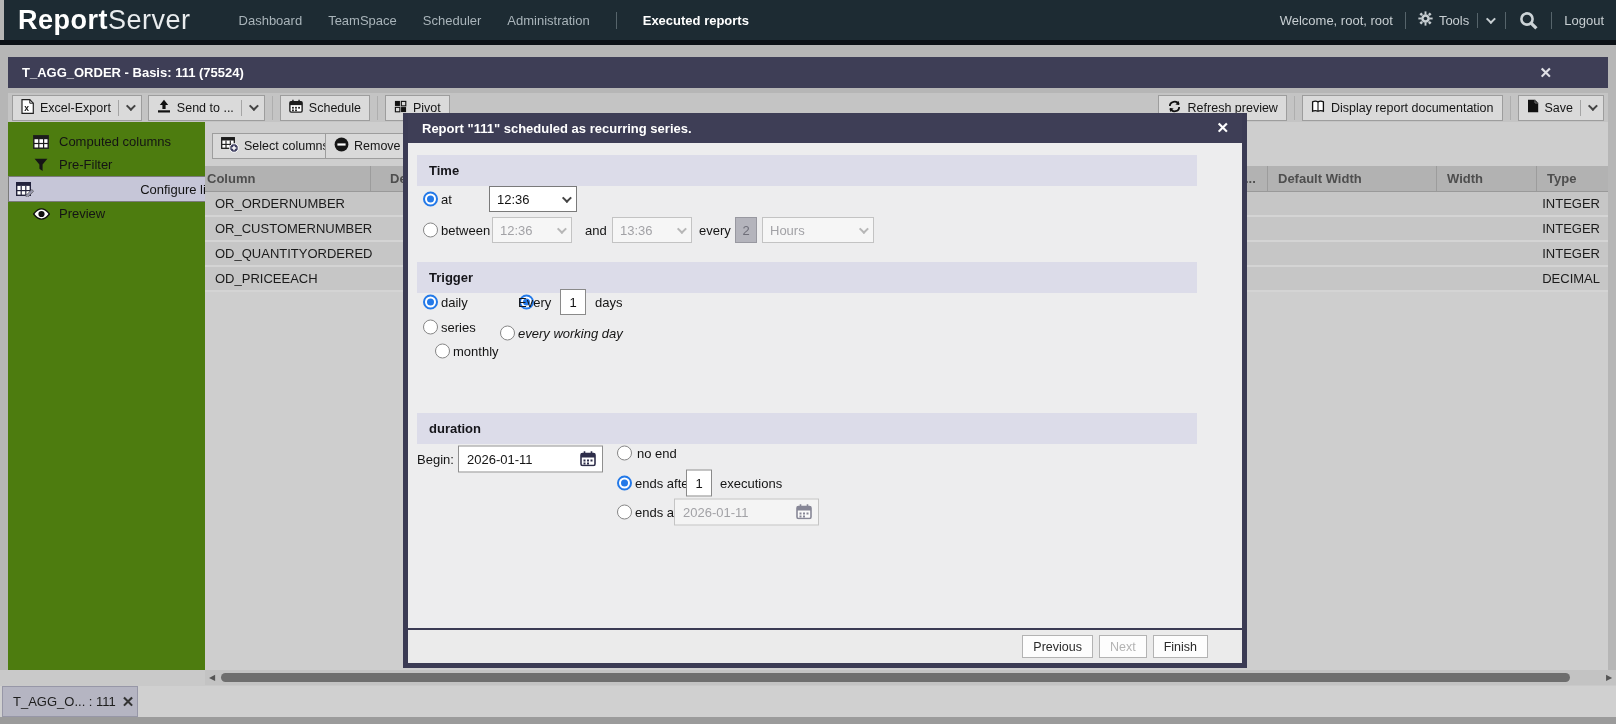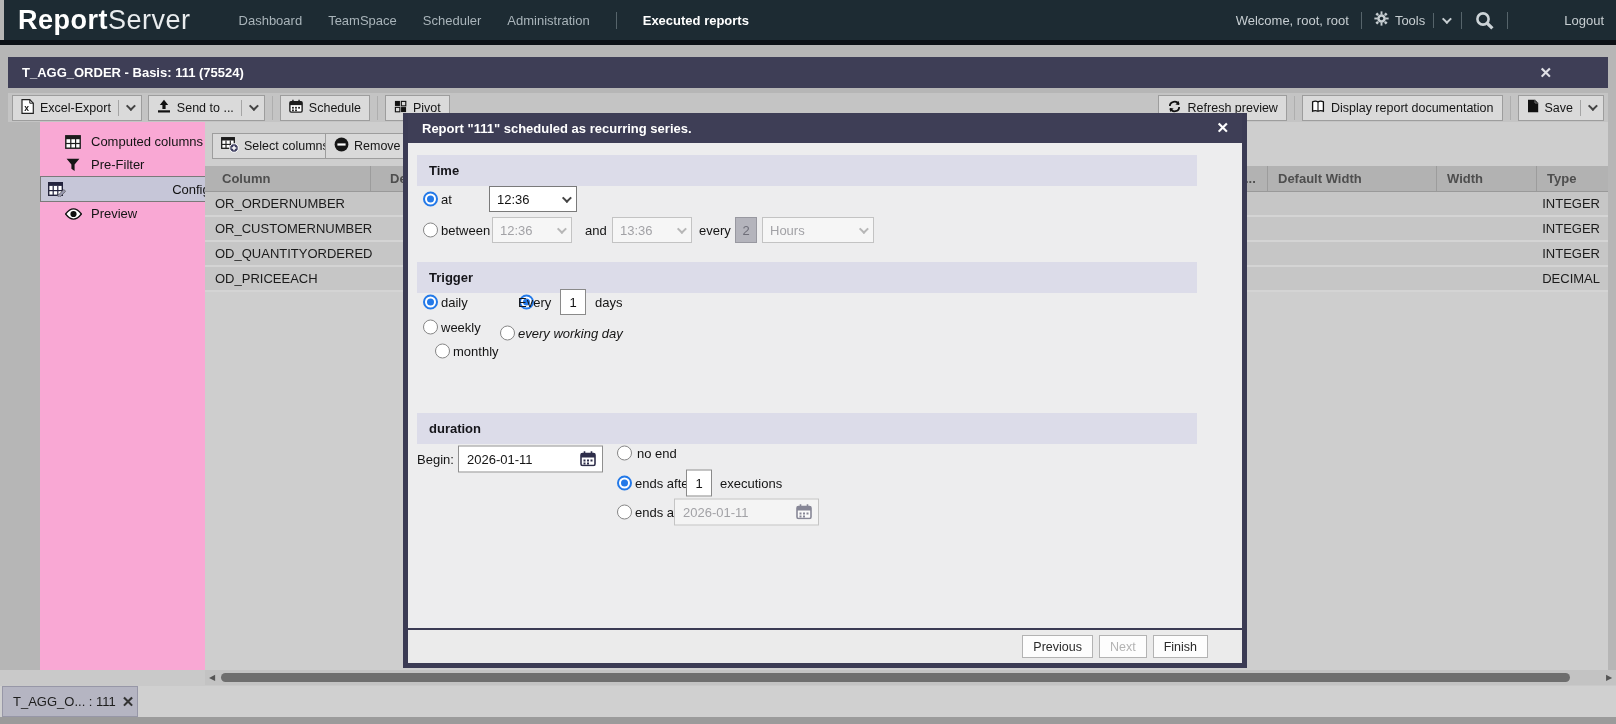--- a/index.html
+++ b/index.html
@@ -37,21 +37,21 @@
   #toolbar { position:absolute; left:8px; top:93px; width:1600px; height:29px; background:#c4c4c4;
              display:flex; align-items:center; padding:0 4px; }
   .tbtn { display:flex; align-items:center; gap:6px; height:26px; padding:0 8px; background:#dadada;
           border:1px solid #9d9d9d; font-size:12.5px; color:#151515; cursor:pointer; white-space:nowrap; }
   .tbtn .bdiv { width:1px; height:16px; background:#a5a5a5; margin:0 1px; }
   .tb-sep { width:1px; height:24px; background:#aeaeae; margin:0 7px; }
   .tb-gap { width:6px; }
   .tb-spring { flex:1; }
 
   
-  #sidebar { position:absolute; left:8px; top:122px; width:216px; height:548px; background:#f9a8d4; padding-top:8px;margin-left:32px; }
+  #sidebar { position:absolute; left:8px; top:122px; width:216px; height:548px; background:#4d7c0f; padding-top:8px; }
   .side-item { height:23px; display:flex; align-items:center; gap:9px; padding-left:24px;
                font-size:13px; color:#141414; cursor:pointer; }
   .side-item.sel { background:#c6c6d8; }
   .side-item .ic { width:18px; display:flex; justify-content:center; }
 
   
   #tablearea { position:absolute; left:205px; top:122px; width:1403px; height:548px; background:#cecece; }
   .lc-btn { position:absolute; top:11px; height:26px; display:flex; align-items:center; gap:5px;
             background:#d9d9d9; border:1px solid #9d9d9d; font-size:12.5px; color:#161616;
             padding:0 8px; cursor:pointer; white-space:nowrap; overflow:hidden; }
@@ -156,21 +156,21 @@
         <span class="chev chev-light"></span>
       </span>
       <span class="nav-vsep"></span>
       <span class="searchbtn">
           <svg width="21" height="21" viewBox="0 0 21 21">
             <circle cx="9" cy="9" r="5.6" fill="none" stroke="#ccd3d7" stroke-width="2.6"></circle>
             <line x1="13.3" y1="13.3" x2="18.4" y2="18.4" stroke="#ccd3d7" stroke-width="3.2"></line>
           </svg>
         </span>
       <span class="nav-vsep"></span>
-      <span class="navlink" style="color:#c7ced2;margin-left:44px;">Logout</span>
+      <span class="navlink" style="color:#c7ced2;">Logout</span>
     </div>
   </div>
   <div id="topnav-strip"></div>
 
   <div id="win-title">
     <span class="t">T_AGG_ORDER - Basis: 111 (75524)</span>
     <span class="x">✕</span>
   </div>
 
   <div id="toolbar">
@@ -312,21 +312,21 @@
     </button>
     <button class="lc-btn" style="left:120px; width:118px;">
       <span><svg width="15" height="15" viewBox="0 0 15 15">
             <circle cx="7.5" cy="7.5" r="6.9" fill="#161616"></circle>
             <rect x="3.4" y="6.4" width="8.2" height="2.2" fill="#fff"></rect>
           </svg></span>
       <span>Remove col</span>
     </button>
 
     <div id="grid-head">
-      <div class="th" style="left:0; width:166px; padding-left:17px;">Column</div>
+      <div class="th" style="left:0; width:166px; padding-left:2px;">Column</div>
       <div class="th" style="left:166px; width:869px; padding-left:19px;">Defa</div>
       <div class="th" style="left:1035px; width:28px; padding-left:5px;">...</div>
       <div class="th" style="left:1063px; width:169px; padding-left:10px;">Default Width</div>
       <div class="th" style="left:1232px; width:100px; padding-left:10px;">Width</div>
       <div class="th" style="left:1332px; width:71px; padding-left:10px; border-right:none;">Type</div>
     </div>
 
     <div class="grid-row" style="top:70px;">
       <span class="cname">OR_ORDERNUMBER</span>
       <span class="ctype">INTEGER</span>
@@ -402,21 +402,21 @@
       <div class="drow" style="top:146px;">
         <span class="radio on" style="left:15px;"></span>
         <span class="dlabel" style="left:33px;">daily</span>
         <span class="radio on" style="left:92px;"></span>
         <span class="dlabel" style="left:110px;">Every</span>
         <input class="ninp" style="left: 152px; width: 26px;" value="1">
         <span class="dlabel" style="left:187px;">days</span>
       </div>
       <div class="drow" style="top:171px;">
         <span class="radio" style="left:15px;"></span>
-        <span class="dlabel" style="left:33px;">weekly</span>
+        <span class="dlabel" style="left:33px;">series</span>
       </div>
       <div class="drow" style="top:177px;font-style:italic;">
         <span class="radio" style="left:92px;"></span>
         <span class="dlabel" style="left:110px;">every working day</span>
       </div>
       <div class="drow" style="top:195px;margin-left:12px;">
         <span class="radio" style="left:15px;"></span>
         <span class="dlabel" style="left:33px;">monthly</span>
       </div>
 

